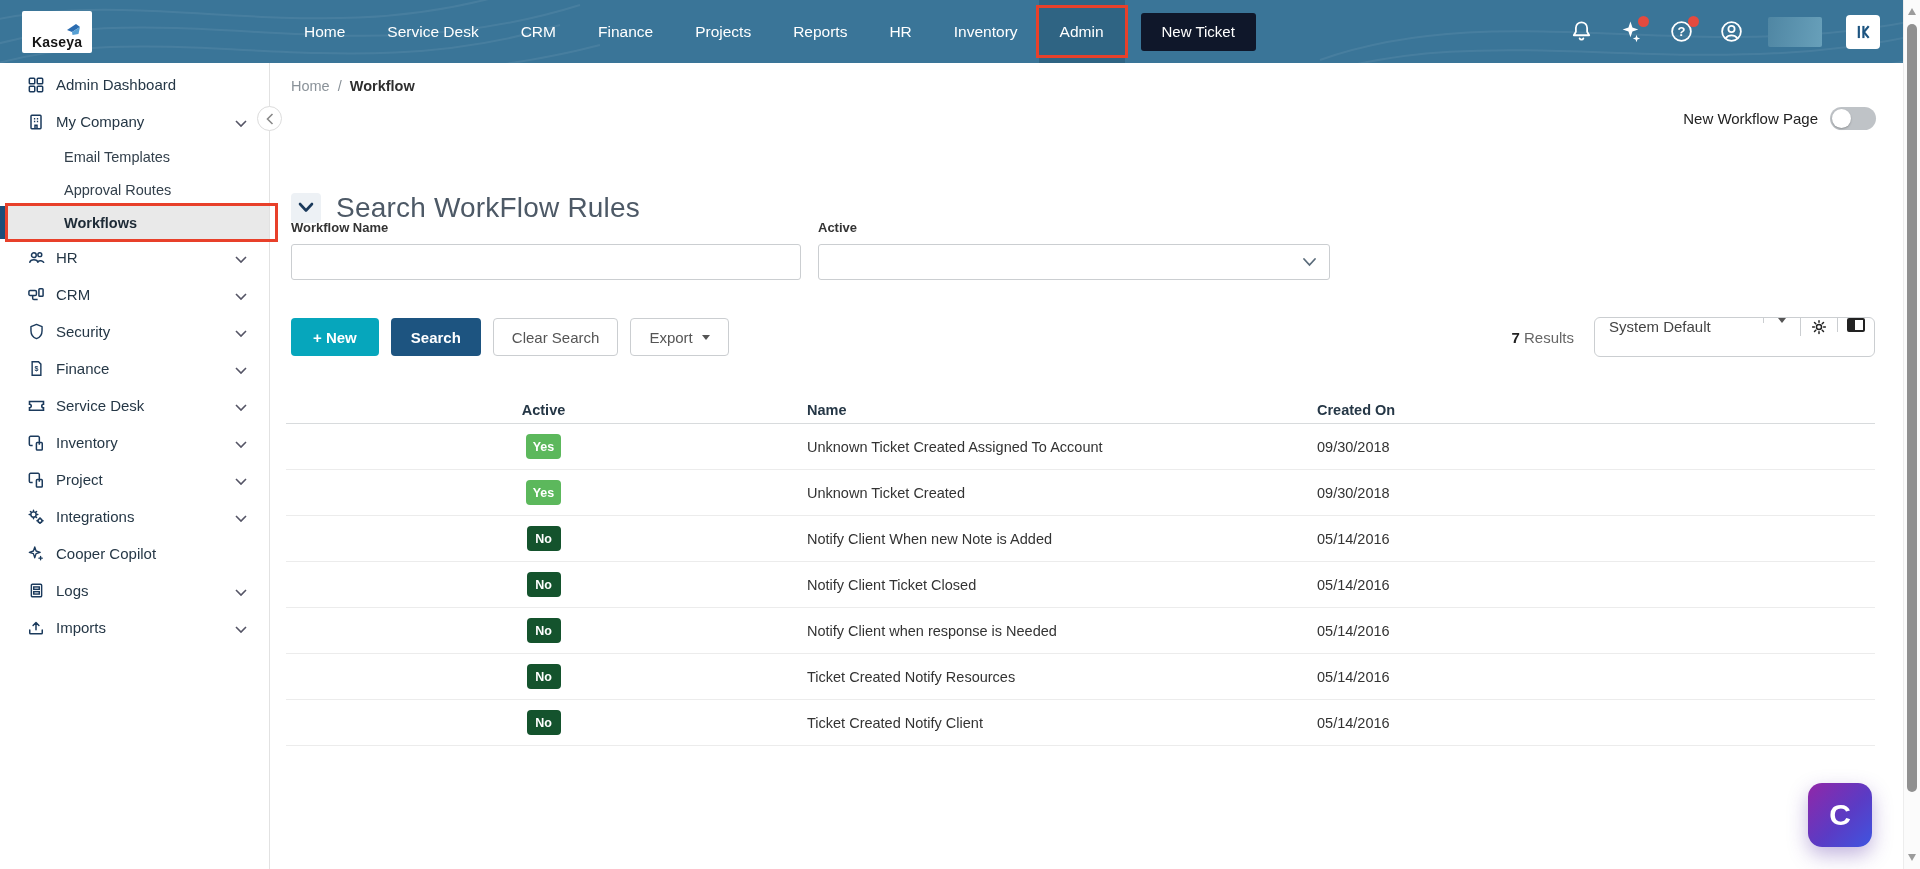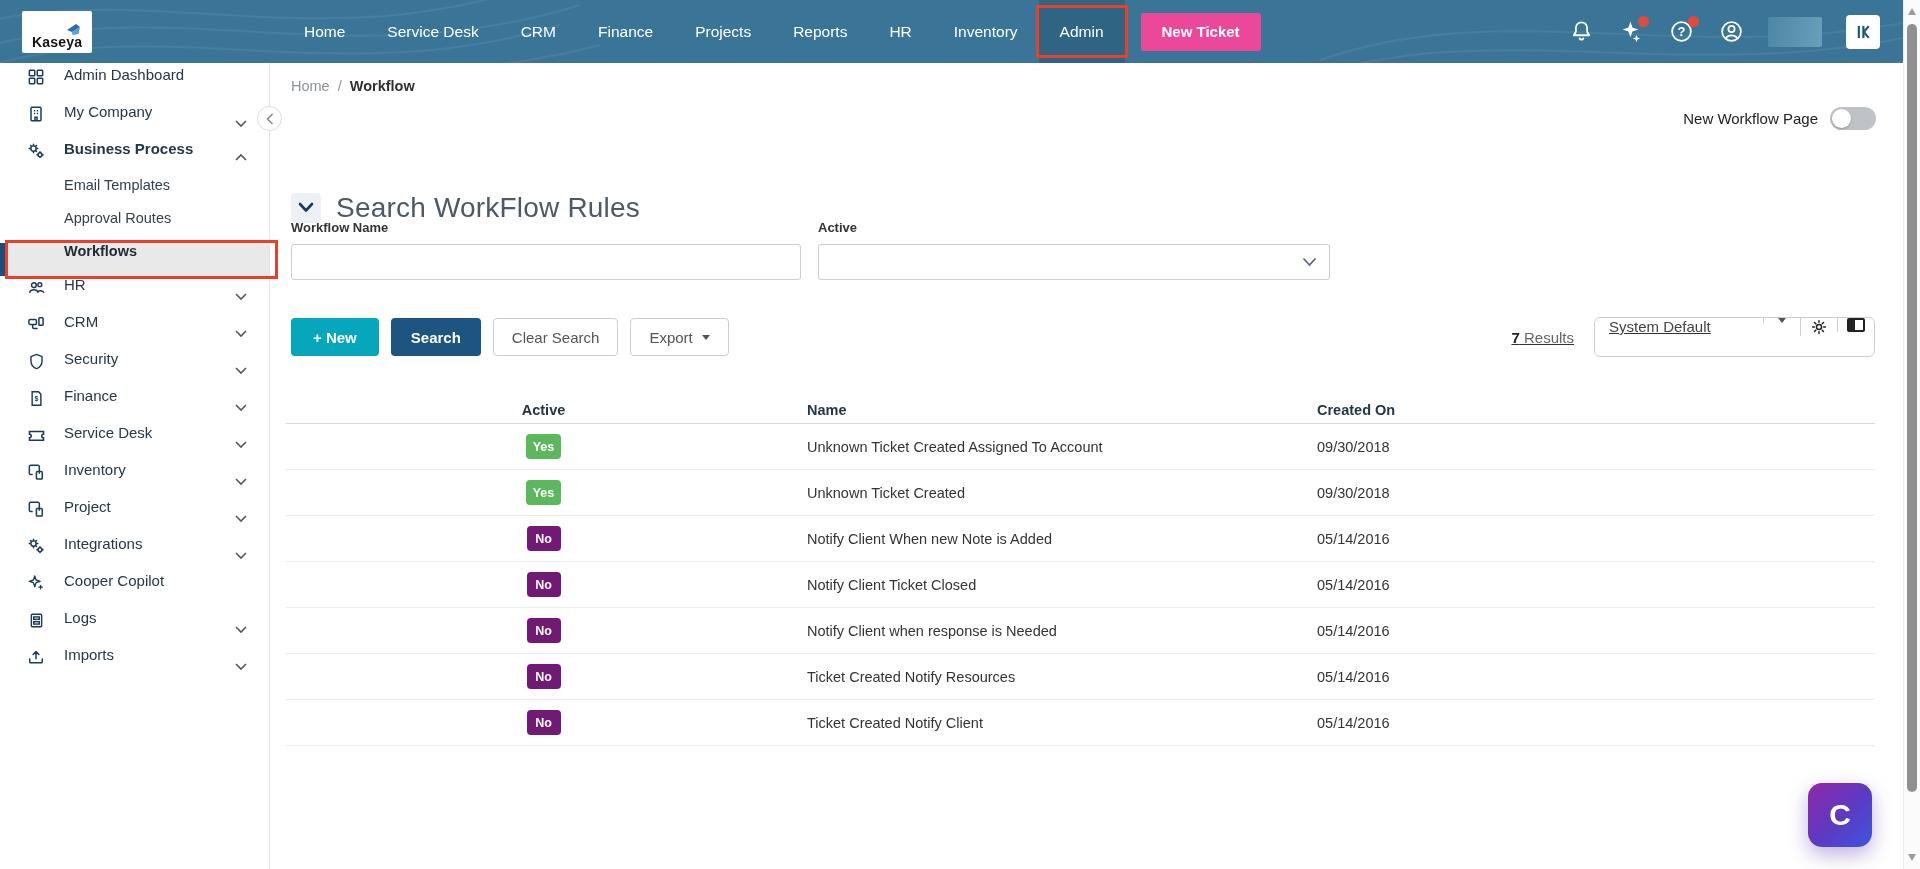--- a/index.html
+++ b/index.html
@@ -17,40 +17,40 @@
     display:flex; flex-direction:column; align-items:center; justify-content:flex-end; padding-bottom:4px;
   }
   .logo-mark { align-self:flex-end; margin-right:8px; margin-bottom:-1px; }
   .logo-text { font-size:14px; font-weight:bold; color:#141414; line-height:1; letter-spacing:.2px; }
 
   .topnav { position:absolute; left:283px; top:0; height:63px; display:flex; align-items:stretch; }
   .nav-item { display:flex; align-items:center; padding:0 21px; color:#fff; font-size:15.5px; cursor:pointer; position:relative; }
   .nav-item.active { background:rgba(10,40,58,0.22);text-align:center; }
   .nav-annotation { position:absolute; top:5px; bottom:5px; left:-3px; right:-3px; border:3px solid #E8402A; pointer-events:none; z-index:4; }
   .btn-new-ticket {
-    align-self:center; margin-left:16px; height:38px; padding:0 21px; background:#ec4899; color:#fff;
-    font-size:15px; font-weight:bold; border:none; border-radius:3px; display:flex; align-items:center; cursor:pointer;
+    align-self:center; margin-left:16px; height:38px; padding:0 21px; background:#0f172a; color:#fff;
+    font-size:15px; font-weight:normal; border:none; border-radius:3px; display:flex; align-items:center; cursor:pointer;
     font-family:"Liberation Sans",sans-serif;
   }
 
   .top-icons { position:absolute; right:40px; top:0; height:63px; display:flex; align-items:center; gap:24px; }
   .tico { position:relative; width:26px; height:26px; display:grid; place-items:center; cursor:pointer; }
   .reddot { position:absolute; top:-3px; right:-5px; width:11px; height:11px; border-radius:50%; background:#E34A3F; }
   .redacted-user { width:54px; height:30px; border-radius:2px; background:linear-gradient(100deg,#4f86a3,#68a0ba); cursor:pointer; }
   .k-badge { width:34px; height:34px; background:#fff; border-radius:4px; display:grid; place-items:center; }
 
   
   .scrollbar { position:absolute; right:0; top:0; width:17px; height:869px; background:#FBFBFB; border-left:1px solid #EDEDED; z-index:60; }
   .sb-up { position:absolute; left:4px; top:8px; width:0; height:0; border-left:4.5px solid transparent; border-right:4.5px solid transparent; border-bottom:7px solid #9B9B9B; cursor:pointer; }
   .sb-down { position:absolute; left:4px; bottom:8px; width:0; height:0; border-left:4.5px solid transparent; border-right:4.5px solid transparent; border-top:7px solid #9B9B9B; cursor:pointer; }
   .sb-thumb { position:absolute; left:3px; top:24px; width:10px; height:768px; border-radius:6px; background:#909090; cursor:pointer; }
 
   
   .sidebar { position:absolute; left:0; top:63px; width:270px; bottom:0; background:#fff; border-right:1px solid #E2E2E2; padding-top:3px; }
-  .side-item { height:37px; display:flex; align-items:flex-start; padding-left:25px; gap:17px; font-size:15px; color:#253746; cursor:pointer; position:relative; }
+  .side-item { height:37px; display:flex; align-items:center; padding-left:25px; gap:9px; font-size:15px; color:#253746; cursor:pointer; position:relative; }
   .side-item .sicon { width:22px; height:22px; flex:0 0 22px; display:grid; place-items:center; }
   .side-item .chev { position:absolute; right:22px; top:50%; transform:translateY(-50%); }
   .side-item .chev.up { transform:translateY(-50%) rotate(180deg); }
   .side-item.child { height:33px; padding-left:64px; font-size:14.5px; color:#33404c; }
   .side-item.bold { font-weight:bold; }
   .side-item.selected { background:#E9E9E9; font-weight:bold; border-left:5px solid #1B4E79; padding-left:59px; color:#1d2a36; }
   .side-item.selected::after { content:""; position:absolute; left:0; right:-9px; top:-3px; bottom:-3px; border:3px solid #E8402A; pointer-events:none; z-index:5; }
   .collapse-btn { position:absolute; left:257px; top:106px; width:25px; height:25px; border-radius:50%; background:#fff; border:1px solid #DCDCDC; display:grid; place-items:center; z-index:7; cursor:pointer; }
 
   
@@ -74,40 +74,40 @@
   .tinput { width:100%; height:36px; border:1px solid #CBCED1; border-radius:3px; padding:0 10px; font-size:14px; font-family:"Liberation Sans",sans-serif; color:#333; outline:none; background:#fff; }
   .tselect { width:100%; height:36px; border:1px solid #CBCED1; border-radius:3px; background:#fff; display:flex; align-items:center; justify-content:flex-end; padding-right:12px; cursor:pointer; }
 
   .actions { position:absolute; left:21px; top:255px; display:flex; gap:12px; }
   .btn { height:38px; border-radius:4px; font-size:15px; display:flex; align-items:center; padding:15px 18px; cursor:pointer; border:none; font-family:"Liberation Sans",sans-serif; }
   .btn-new { background:#06A6BC; color:#fff; font-weight:bold; padding:0 22px; }
   .btn-search { background:#1D5480; color:#fff; font-weight:bold; padding:3px 20px; }
   .btn-outline { background:#fff; border:1px solid #CBCED1; color:#555; }
   .caret-down { width:0; height:0; border-left:4.5px solid transparent; border-right:4.5px solid transparent; border-top:5.5px solid #555; margin-left:9px; }
 
-  .results-row { position:absolute; top:254px; right:45px; display:flex; align-items:center; gap:20px; height:40px;text-decoration:underline; }
+  .results-row { position:absolute; top:254px; right:45px; display:flex; align-items:center; gap:20px; height:40px; }
   .results-text { font-size:15px; color:#666; }
   .results-text b { color:#222; }
   .view-group { display:flex; align-items:flex-start; height:40px; border:1px solid #CBCED1; border-radius:6px; background:#fff; overflow:hidden; }
   .seg-select { width:168px; display:flex; align-items:center; padding-left:14px; font-size:15px; color:#444; cursor:pointer; }
   .seg { width:37px; display:grid; place-items:center; border-left:1px solid #CBCED1; cursor:pointer; }
   .cols-icon { width:18px; height:14px; border:2px solid #222; border-radius:2px; display:flex; }
   .cols-icon span { width:6px; background:#222; }
 
   
   .table { position:absolute; left:16px; top:333px; width:1589px; }
   .thead, .trow { display:grid; grid-template-columns:190px 135px 196px 510px 1fr; align-items:center; }
   .thead { height:28px; font-size:14.5px; font-weight:bold; color:#253746; border-bottom:1px solid #D8DBDD; }
   .th-active { grid-column:2; text-align:center; cursor:pointer; }
   .th-name { grid-column:4; cursor:pointer; }
   .th-created { grid-column:5; cursor:pointer; }
   .trow { height:46px; font-size:14.5px; color:#333; border-bottom:1px solid #ECECEC; cursor:pointer; }
   .badge { grid-column:2; justify-self:center; min-width:34px; height:25px; padding:0 7px; border-radius:4px; color:#fff; font-weight:bold; font-size:12.5px; display:flex; align-items:center; justify-content:center; }
   .badge.yes { background:#5CB85C; }
-  .badge.no { background:#701a75; }
+  .badge.no { background:#14532d; }
   .td-name { grid-column:4; }
   .td-created { grid-column:5; }
 
   
   .copilot {
     position:absolute; left:1808px; top:783px; width:64px; height:64px; border-radius:14px;
     background:linear-gradient(135deg,#9127A8 0%,#5B3BC4 55%,#3E55E0 100%);
     color:#fff; font-size:30px; font-weight:bold; display:grid; place-items:center; border:none; cursor:pointer;
     box-shadow:0 8px 20px rgba(80,40,160,0.35); font-family:"Liberation Sans",sans-serif;
   }
@@ -212,36 +212,20 @@
       </svg>
     </span>
     <span>My Company</span>
     <span class="chev">
       <svg width="12" height="8" viewBox="0 0 12 8">
           <path d="M1 1.5 L6 6.5 L11 1.5" stroke="#556" stroke-width="1.6" fill="none"></path>
         </svg>
     </span>
   </div>
 
-  <div class="side-item bold">
-    <span class="sicon">
-      <svg width="20" height="20" viewBox="0 0 24 24" fill="none" stroke="#1B3A5C" stroke-width="1.7" stroke-linecap="round">
-        <circle cx="9" cy="9" r="3.2"></circle>
-        <path d="M9 3.8 v1.6 M9 12.6 v1.6 M3.8 9 h1.6 M12.6 9 h1.6 M5.3 5.3 l1.1 1.1 M11.6 11.6 l1.1 1.1 M12.7 5.3 l-1.1 1.1"></path>
-        <circle cx="16.8" cy="16.5" r="2.4"></circle>
-        <path d="M16.8 12.8 v1.3 M16.8 18.4 v1.3 M13.1 16.5 h1.3 M19.2 16.5 h1.3"></path>
-      </svg>
-    </span>
-    <span>Business Process</span>
-    <span class="chev up">
-      <svg width="12" height="8" viewBox="0 0 12 8">
-          <path d="M1 1.5 L6 6.5 L11 1.5" stroke="#556" stroke-width="1.6" fill="none"></path>
-        </svg>
-    </span>
-  </div>
 
   <div class="side-item child">
     <span>Email Templates</span>
   </div>
   <div class="side-item child">
     <span>Approval Routes</span>
   </div>
   <div class="side-item child selected">
     <span>Workflows</span>
   </div>

